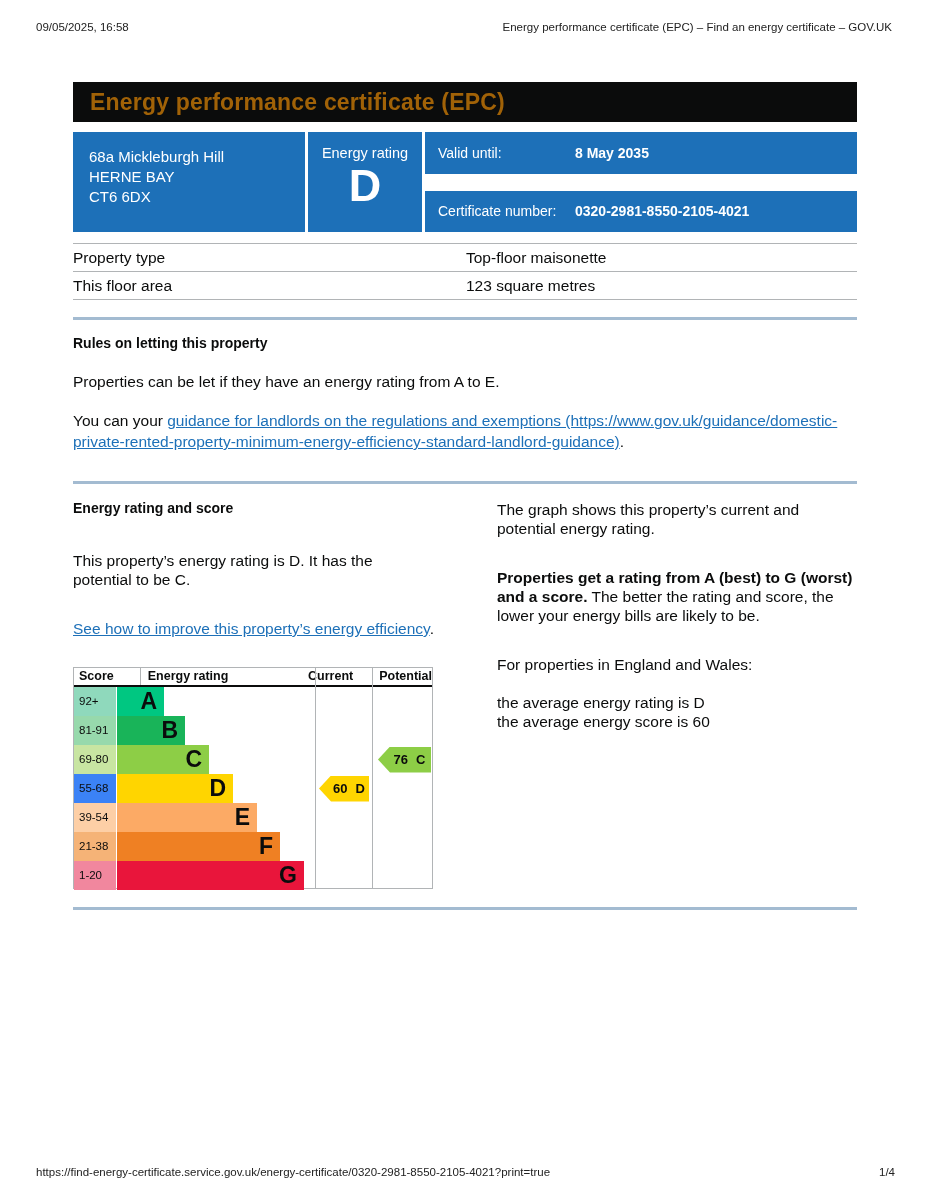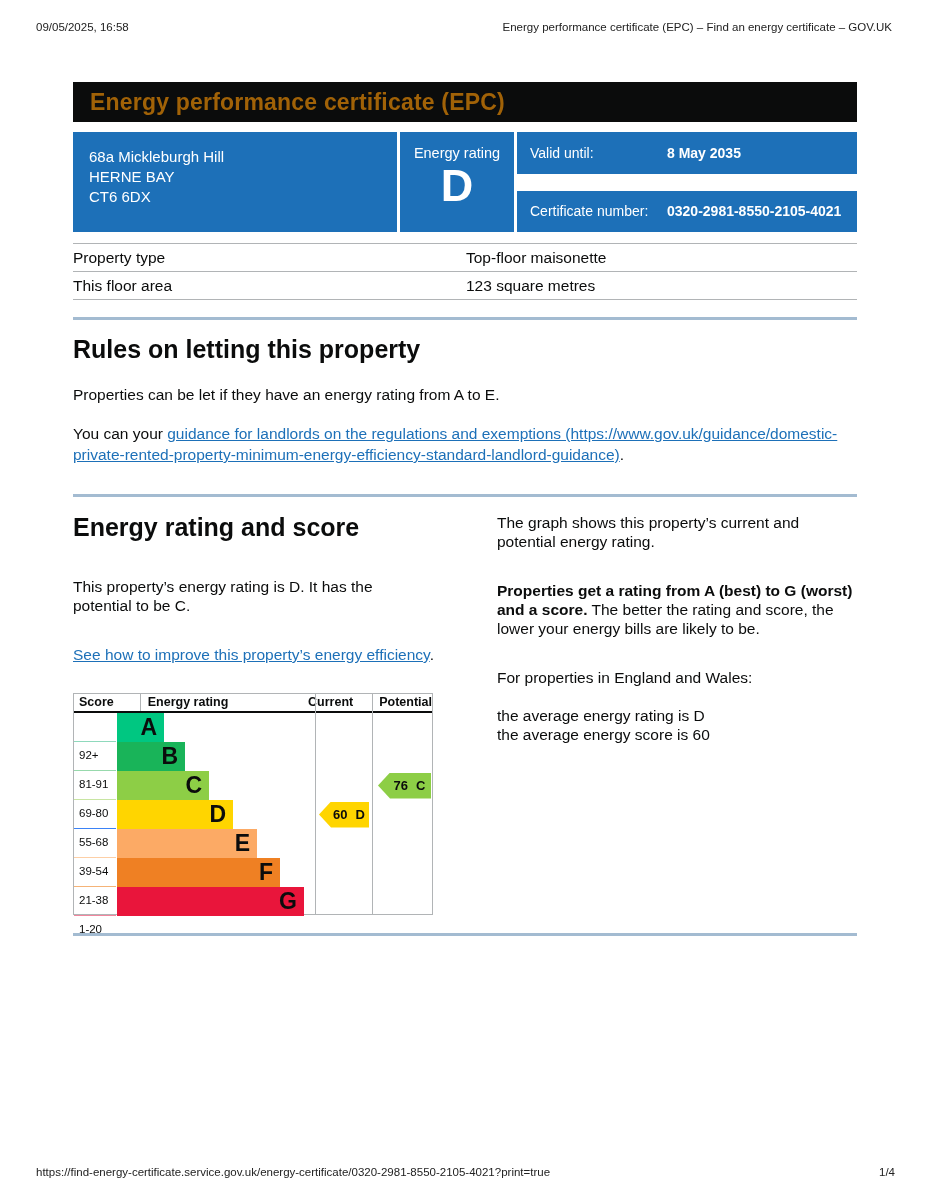--- a/index.html
+++ b/index.html
@@ -19,40 +19,40 @@
   .print-footer{position:absolute;top:1166px;left:36px;right:33px;font-size:11.5px;color:#222;}
   .pf-page{position:absolute;right:0;top:0;}
 
   .content{position:absolute;left:73px;top:82px;width:784px;}
 
   .epc-title-bar{height:40px;background:var(--ink);color:#a16207;display:flex;align-items:center;
     padding-left:17px;box-sizing:border-box;font-size:23px;font-weight:700;letter-spacing:.2px;}
 
   .banner{margin-top:10px;height:100px;display:flex;gap:3px;color:#fff;}
   .banner>div{background:var(--govuk-blue);}
-  .addr-box{width:324px;box-sizing:border-box;padding:15px 0 12px 16px;font-size:15px;line-height:1.33;}
+  .addr-box{width:232px;box-sizing:border-box;padding:15px 0 12px 16px;font-size:15px;line-height:1.33;}
   .rating-box{width:114px;box-sizing:border-box;text-align:center;padding-top:13px;}
   .rating-label{font-size:14.5px;}
   .rating-letter{font-size:45px;font-weight:700;line-height:1.05;margin-top:1px;}
   .validity-box{flex:1;display:flex;flex-direction:column;gap:17px;background:transparent !important;}
   .validity-row{background:var(--govuk-blue);flex:1;display:flex;align-items:center;font-size:14px;}
   .v-label{padding-left:13px;width:137px;}
   .v-value{font-weight:700;}
 
   .prop-table{margin-top:11px;}
   .prop-row{display:flex;align-items:center;height:27px;border-top:1px solid var(--border-grey);font-size:15.5px;}
   .prop-row:last-child{border-bottom:1px solid var(--border-grey);}
   .prop-label{width:393px;}
 
   .section-divider{height:3px;background:var(--divider-blue);}
   .d1{margin-top:17px;}
   .d2{margin-top:29px;}
   .d3{margin-top:18px;}
 
-  .section-heading{font-size:25px;font-weight:700;}
+  .section-heading{font-size:14px;font-weight:700;}
   .rules-heading{margin-top:15px;}
   p{font-size:15.5px;line-height:19px;}
   .rules-p1{margin-top:21px;}
   .rules-p2{margin-top:19px;line-height:21px;}
   a{color:var(--link);text-decoration:underline;cursor:pointer;}
 
   .twocol{display:flex;margin-top:16px;}
   .col-left{width:362px;}
   .col-right{width:360px;margin-left:62px;}
   .left-summary{margin-top:35px;}
@@ -66,21 +66,21 @@
   .chart{margin-top:28px;position:relative;width:360px;height:222px;box-sizing:border-box;
     border:1px solid var(--border-grey);}
   .chart-header{display:flex;height:17px;line-height:17px;border-bottom:2px solid var(--ink);
     font-size:12.5px;font-weight:700;gap:26px;}
   .ch-score{width:42px;padding-left:5px;box-sizing:border-box;}
   .ch-rating{width:199px;padding-left:7px;box-sizing:border-box;border-left:1px solid var(--border-grey);}
   .ch-current{width:57px;text-align:center;}
   .ch-potential{width:60px;text-align:center;}
   .chart-rows{position:relative;}
   .chart-row{display:flex;height:29px;}
-  .score-cell{width:42px;box-sizing:border-box;padding-left:5px;font-size:11.5px;font-weight:400;line-height:29px;margin-top:28px;}
+  .score-cell{width:42px;box-sizing:border-box;padding-left:5px;font-size:11.5px;font-weight:400;line-height:29px;}
   .band-bar{margin-left:1px;box-sizing:border-box;text-align:right;padding-right:7px;
     font-size:23px;font-weight:700;line-height:29px;color:var(--ink);}
   .col-line{position:absolute;top:0;bottom:0;width:1px;background:var(--border-grey);}
   .cl-1{left:241px;}
   .cl-2{left:298px;}
   .rating-arrow{position:absolute;height:26px;display:flex;align-items:center;justify-content:center;
     gap:8px;font-size:13px;font-weight:700;color:var(--ink);box-sizing:border-box;padding-left:10px;
     clip-path:polygon(0 50%,12px 0,100% 0,100% 100%,12px 100%);z-index:2;}
   .arrow-current{left:245px;width:50px;}
   .arrow-potential{left:304px;width:53px;}

